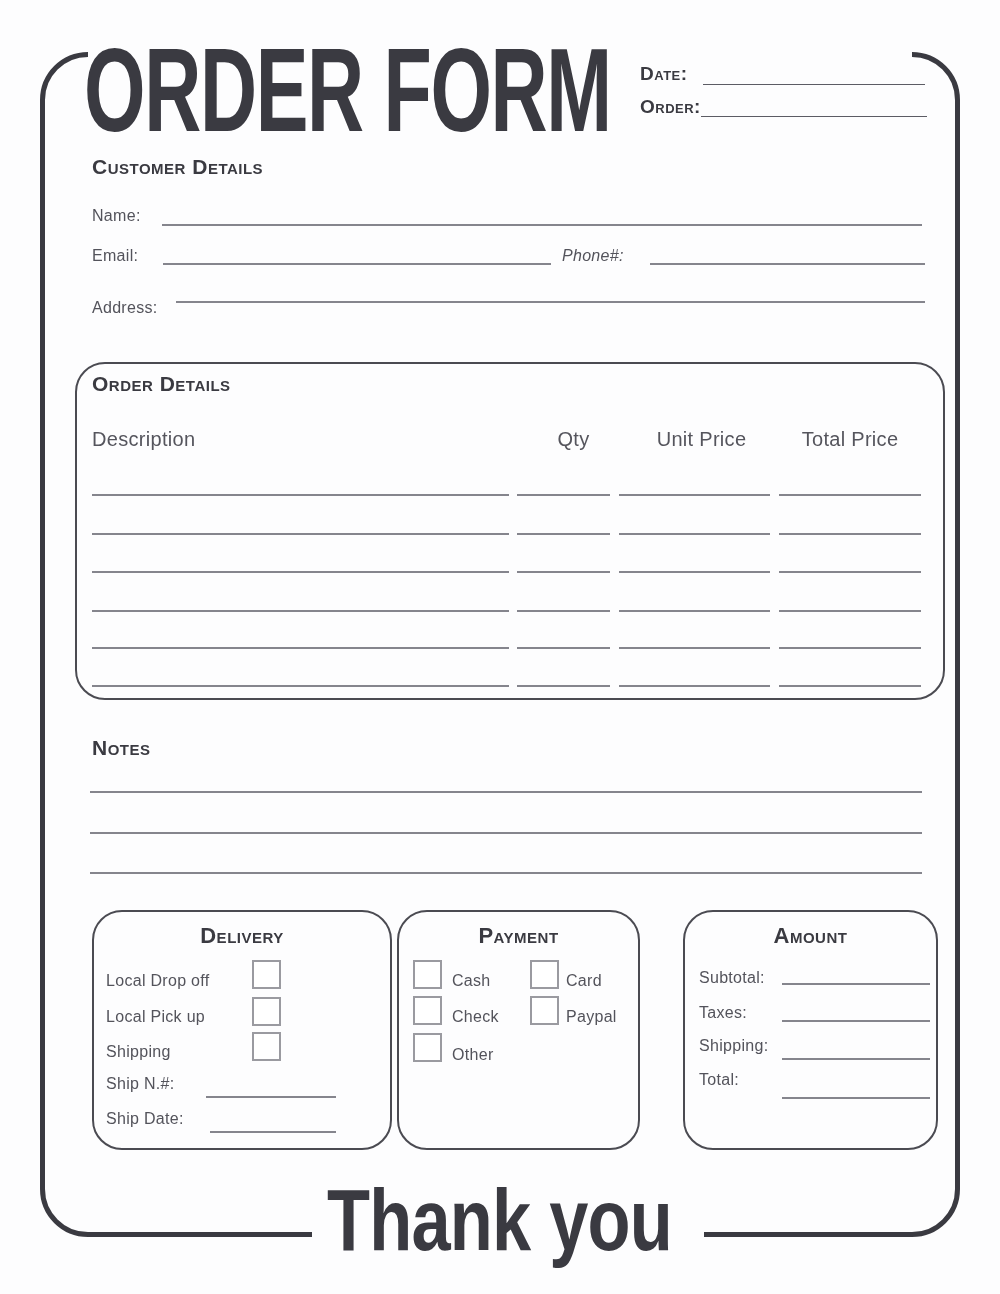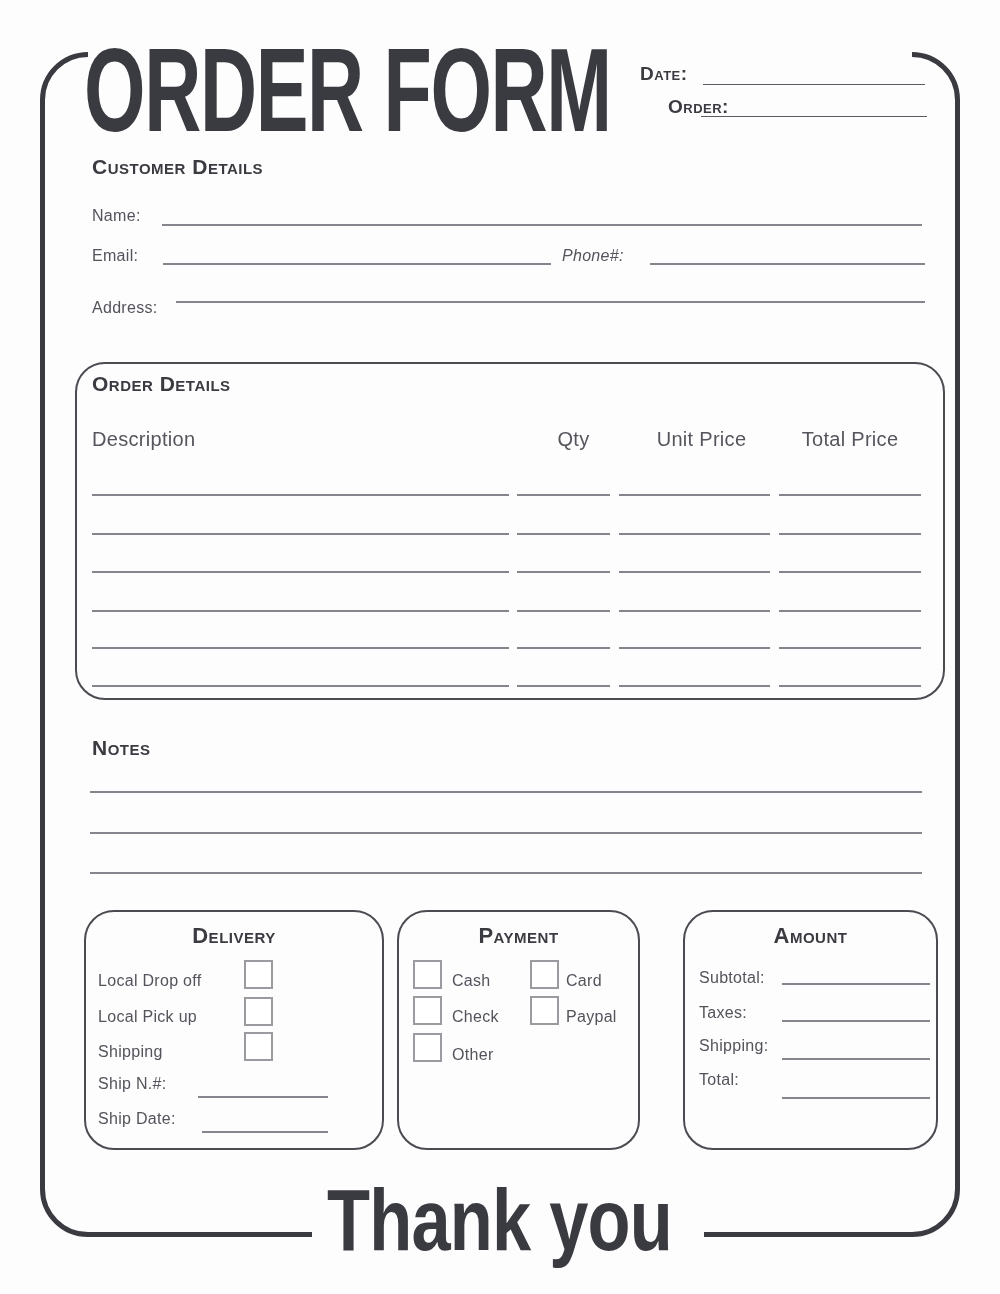--- a/index.html
+++ b/index.html
@@ -102,21 +102,21 @@
 
   <div class="content">
 
     <div class="abs display-font" style="left:84px;top:31px;">
       <span class="title-text">ORDER FORM</span>
     </div>
 
     <div class="abs sc sc-sm" style="left:640px;top:63px;">Date:</div>
     <div class="abs wline-thin" style="left:703px;top:84px;width:222px;"></div>
 
-    <div class="abs sc sc-sm" style="left:640px;top:96px;margin-left:28px;">Order:</div>
+    <div class="abs sc sc-sm" style="left:640px;top:96px;">Order:</div>
     <div class="abs wline-thin" style="left:701px;top:116px;width:226px;"></div>
 
     <div class="abs sc sc-md" style="left:92px;top:155px;">Customer Details</div>
 
     <div class="abs label" style="left:92px;top:204px;">Name:</div>
     <div class="abs wline" style="left:162px;top:224px;width:760px;"></div>
 
     <div class="abs label" style="left:92px;top:244px;">Email:</div>
     <div class="abs wline" style="left:163px;top:263px;width:388px;"></div>
 
@@ -170,21 +170,21 @@
       <span class="seg-qty"></span>
       <span class="seg-unit"></span>
       <span class="seg-total"></span>
     </div>
 
     <div class="abs sc sc-md" style="left:92px;top:736px;">Notes</div>
     <div class="abs wline" style="left:90px;top:791px;width:832px;"></div>
     <div class="abs wline" style="left:90px;top:832px;width:832px;"></div>
     <div class="abs wline" style="left:90px;top:872px;width:832px;"></div>
 
-    <div class="abs opt-box" style="left:84px;width:300px;">
+    <div class="abs opt-box" style="left:92px;width:300px;">
       <div class="abs sc sc-lg box-title">Delivery</div>
 
       <div class="abs label" style="left:12px;top:57px;">Local Drop off</div>
       <div class="checkbox" style="left:158px;top:48px;"></div>
 
       <div class="abs label" style="left:12px;top:93px;">Local Pick up</div>
       <div class="checkbox" style="left:158px;top:85px;"></div>
 
       <div class="abs label" style="left:12px;top:128px;">Shipping</div>
       <div class="checkbox" style="left:158px;top:120px;"></div>

